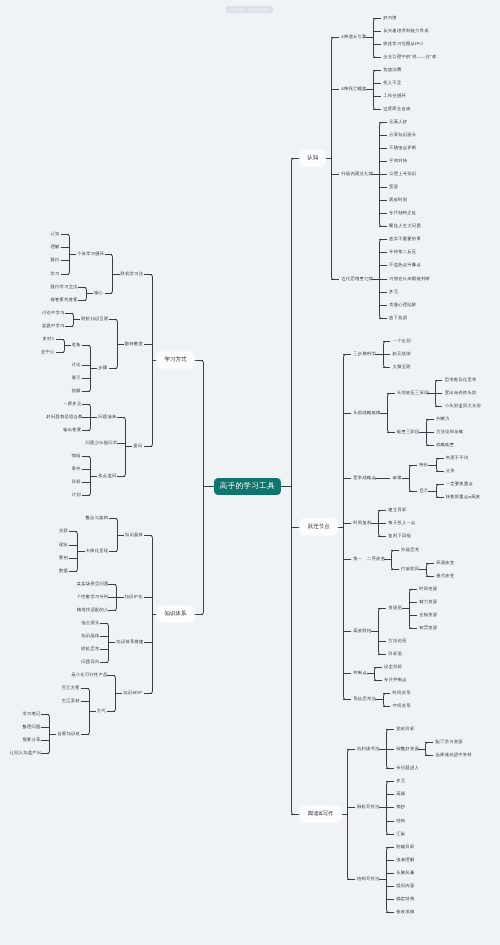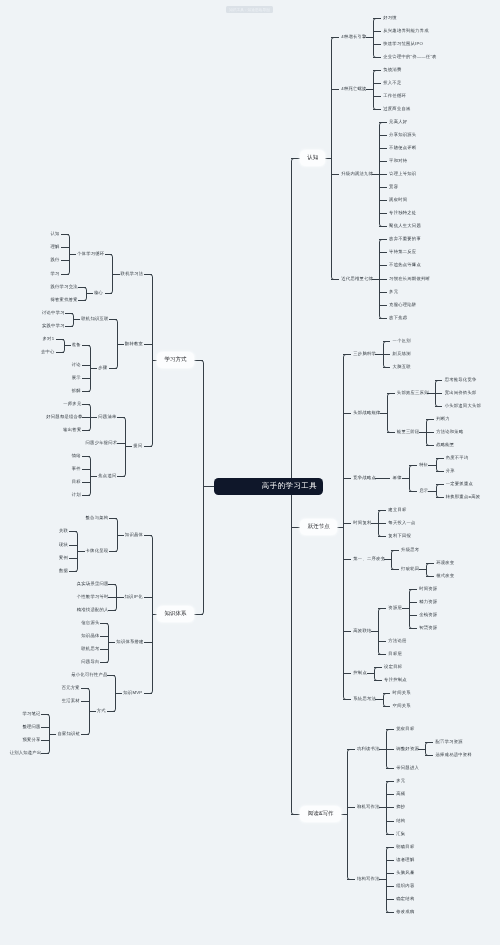--- a/index.html
+++ b/index.html
@@ -8,24 +8,24 @@
   body{width:500px;height:945px;background:#eff3f6;overflow:hidden;
        font-family:"Liberation Sans","DejaVu Sans",sans-serif;}
   #map{position:relative;width:500px;height:945px;background:#eff3f6;}
   #edges{position:absolute;left:0;top:0;width:500px;height:945px;}
   .leaf{position:absolute;white-space:nowrap;font-size:4.3px;line-height:1;
         letter-spacing:.25px;color:#2f363d;transform:translateY(-50%);filter:opacity(1);}
   .l1box{position:absolute;border-radius:5px;background:#fcfdfe;box-shadow:0 0 2px 1px rgba(250,252,253,.9);
          display:flex;align-items:center;justify-content:center;
          font-size:5.5px;color:#26272b;white-space:nowrap;
          filter:opacity(1);}
-  .rootbox{position:absolute;border-radius:4.5px;background:#0f172a;color:#fff;
+  .rootbox{position:absolute;border-radius:4.5px;background:#0f766e;color:#fff;
            display:flex;align-items:center;justify-content:center;
            font-size:7.4px;letter-spacing:.5px;white-space:nowrap;
-           filter:opacity(1);padding-left:42px;}
+           filter:opacity(1);}
   .wm{position:absolute;border-radius:1.5px;background:#d4dbe2;color:#eef2f6;
       font-size:3.7px;display:flex;align-items:center;justify-content:center;
       letter-spacing:.05px;white-space:nowrap;filter:opacity(.75);overflow:hidden;}
 </style>
 </head>
 <body>
 
 <div id="map">
   <svg id="edges">
       <path d="M293.9 158.5 Q 291.5 158.5 291.5 160.9 L 291.5 812.1 Q 291.5 814.5 293.9 814.5" fill="none" stroke="#363f47" stroke-width="1" stroke-linejoin="round"></path>

